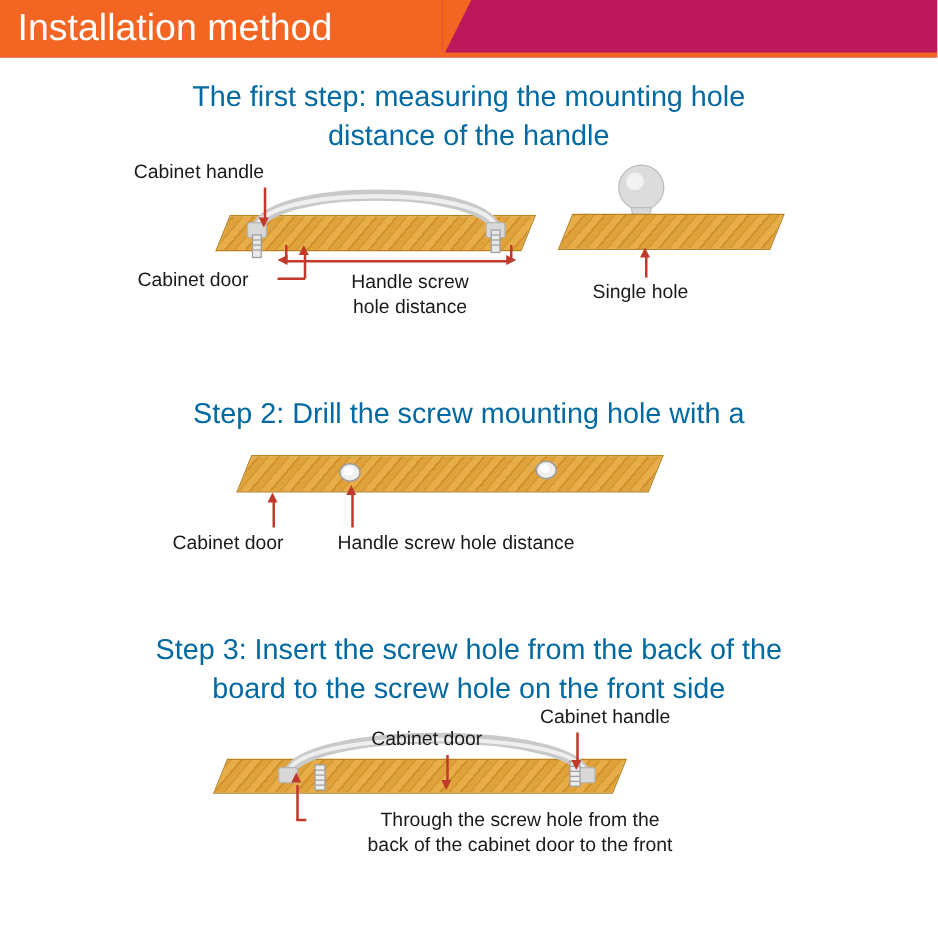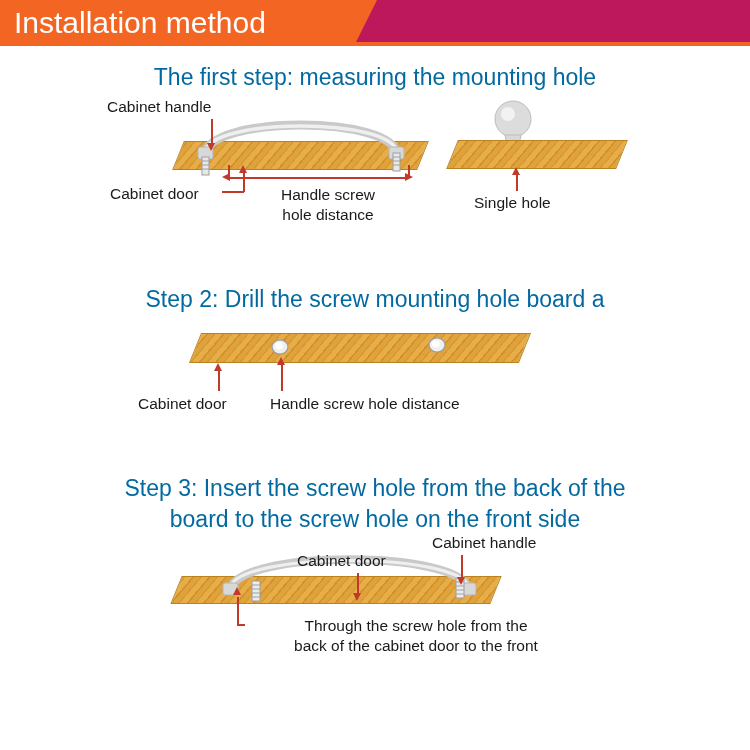--- a/index.html
+++ b/index.html
@@ -155,20 +155,21 @@
 <body>
 
 <div class="banner">
   <div class="banner-orange"></div>
   <div class="banner-title">Installation method</div>
   <div class="banner-bottom-line"></div>
 </div>
 
 <div class="section-heading step1-heading">
   <div>The first step: measuring the mounting hole</div>
+  <div>distance of the handle</div>
 </div>
 
 <div class="fig" style="height:175px;">
 
   <div class="board" style="left:178px; top:48px; width:245px; height:29px;
               transform: skewX(-22deg);"></div>
 
   <svg class="svg-abs" width="750" height="175">
 
     <path d="M205,62 C207,22 395,22 397,62" fill="none" stroke="#c9c9c9" stroke-width="9" stroke-linecap="round"></path>
@@ -219,21 +220,21 @@
     <div>Handle screw</div>
     <div>hole distance</div>
   </div>
 
   <div class="label" style="left:474px; top:100px;">Single hole</div>
   <div class="leader leader-v" style="left:516px; top:80px; height:18px;"></div>
   <div class="arrowhead-up" style="left:512px; top:74px;"></div>
 </div>
 
 <div class="section-heading step2-heading">
-  <div>Step 2: Drill the screw mounting hole board a</div>
+  <div>Step 2: Drill the screw mounting hole with a</div>
 </div>
 
 <div class="fig" style="height:140px;">
   <div class="board" style="left:195px; top:18px; width:330px; height:30px;
               transform: skewX(-22deg);"></div>
 
   <svg class="svg-abs" width="750" height="140">
     <ellipse cx="280" cy="32" rx="8" ry="7" fill="#efefef" stroke="#9c9c9c" stroke-width="1.2"></ellipse>
     <ellipse cx="279" cy="31" rx="4" ry="3.4" fill="#ffffff"></ellipse>
     <ellipse cx="437" cy="30" rx="8" ry="7" fill="#efefef" stroke="#9c9c9c" stroke-width="1.2"></ellipse>

